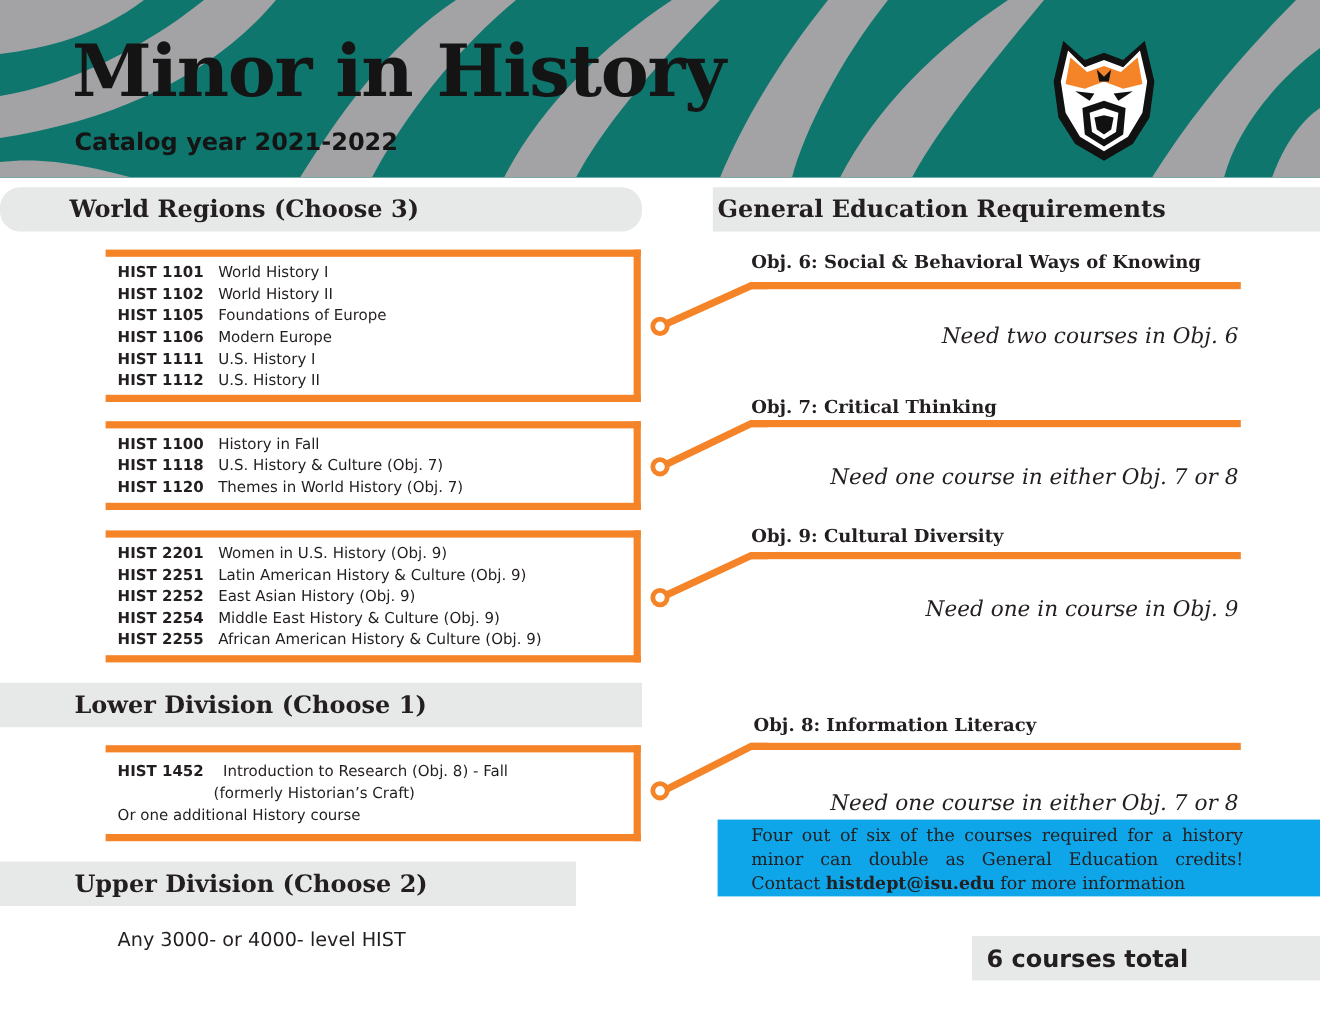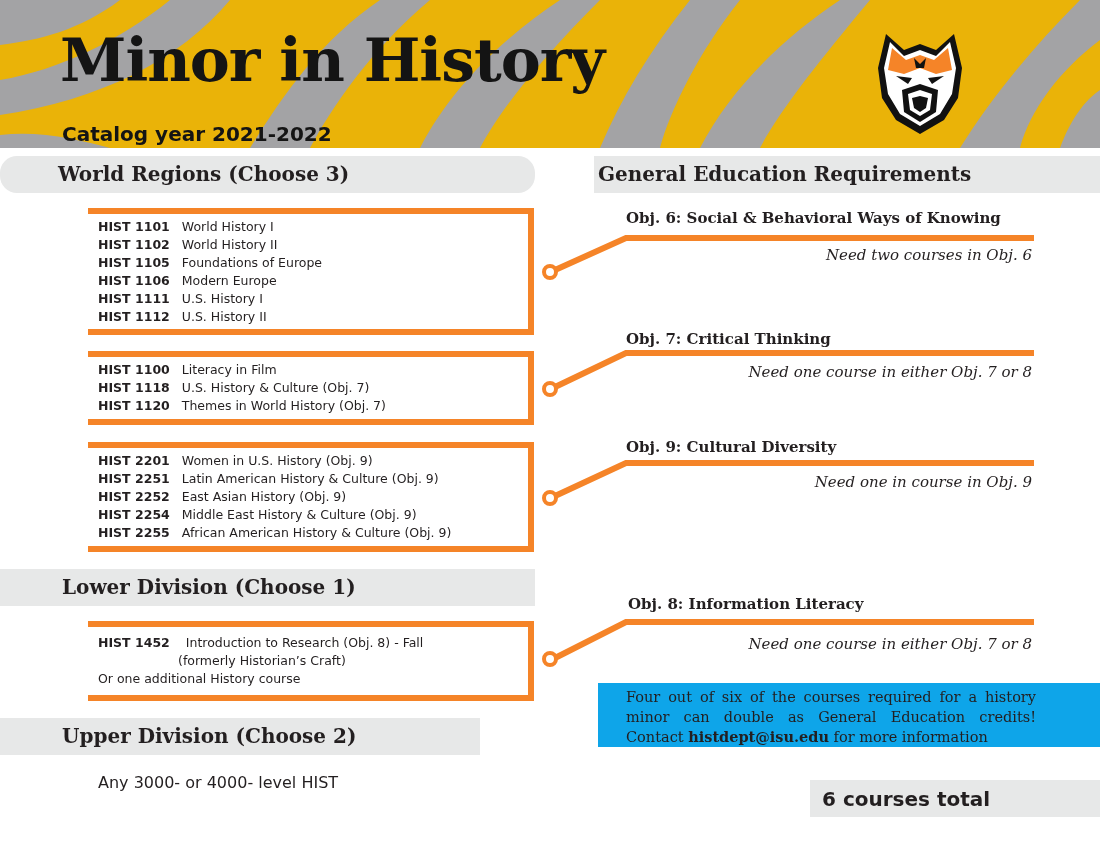--- a/index.html
+++ b/index.html
@@ -1,36 +1,36 @@
 <!DOCTYPE html>
 <html><head>
 <meta charset="utf-8">
 <style>
   html, body { margin: 0; padding: 0; }
   body { width: 1100px; height: 850px; background: #ffffff; position: relative; overflow: hidden; font-family: "DejaVu Sans", sans-serif; color: #231f20; }
-  .header { position: absolute; left: 0; top: 0; width: 1100px; height: 148px; background: #eab308; overflow: hidden; }
+  .header { position: absolute; left: 0; top: 0; width: 1100px; height: 148px; background: #0f766e; overflow: hidden; }
   .header svg.stripes { position: absolute; left: 0; top: 0; }
   .title { position: absolute; left: 60px; top: 30px; font-family: "DejaVu Serif", serif; font-weight: bold; font-size: 60px; letter-spacing: -1px; color: #141414; margin: 0; line-height: 1; }
-  .subtitle { position: absolute; left: 62px; top: 124px; font-family: "DejaVu Sans", sans-serif; font-weight: bold; font-size: 20px; color: #141414; line-height: 1; }
+  .subtitle { position: absolute; left: 62px; top: 108px; font-family: "DejaVu Sans", sans-serif; font-weight: bold; font-size: 20px; color: #141414; line-height: 1; }
   .logo { position: absolute; left: 866px; top: 28px; width: 108px; height: 108px; }
 
   .band { position: absolute; background: #e7e8e8; }
   .band-title { position: absolute; font-family: "DejaVu Serif", serif; font-weight: bold; font-size: 20px; color: #231f20; white-space: nowrap; }
 
   .course-list { position: absolute; font-family: "DejaVu Sans", sans-serif; font-size: 12.5px; line-height: 18px; color: #231f20; }
   .course-row { white-space: nowrap; }
   .course-code { font-weight: bold; display: inline-block; }
   .course-name { margin-left: 12px; }
 
   .bracket { position: absolute; border: 6px solid #f58428; border-left: none; box-sizing: border-box; }
   .connector { position: absolute; left: 0; top: 0; pointer-events: none; }
 
   .obj-title { position: absolute; font-family: "DejaVu Serif", serif; font-weight: bold; font-size: 15px; color: #231f20; white-space: nowrap; }
   .obj-line { position: absolute; height: 6px; background: #f58428; }
-  .obj-note { position: absolute; font-family: "DejaVu Serif", serif; font-style: italic; font-size: 15px; color: #231f20; text-align: right; white-space: nowrap; }
+  .obj-note { position: absolute; font-family: "DejaVu Serif", serif; font-style: italic; font-size: 18px; color: #231f20; text-align: right; white-space: nowrap; margin-top: 24px; }
 
   .callout { position: absolute; left: 598px; top: 683px; width: 502px; height: 64px; background: #0ea5e9; box-sizing: border-box; padding: 4px 64px 0 28px; font-family: "DejaVu Serif", serif; font-size: 14.5px; line-height: 20px; color: #231f20; text-align: justify; }
   .callout b { font-weight: bold; }
   .total { position: absolute; left: 810px; top: 780px; width: 290px; height: 37px; background: #e7e8e8; }
   .total span { position: absolute; left: 12px; top: 7px; font-family: "DejaVu Sans", sans-serif; font-weight: bold; font-size: 20px; color: #231f20; white-space: nowrap; }
   .upper-text { position: absolute; left: 98px; top: 773px; font-size: 16px; color: #231f20; white-space: nowrap; }
 </style>
 </head>
 <body>
 
@@ -71,21 +71,21 @@
   <div class="course-row"><span class="course-code">HIST 1101</span><span class="course-name">World History I</span></div>
   <div class="course-row"><span class="course-code">HIST 1102</span><span class="course-name">World History II</span></div>
   <div class="course-row"><span class="course-code">HIST 1105</span><span class="course-name">Foundations of Europe</span></div>
   <div class="course-row"><span class="course-code">HIST 1106</span><span class="course-name">Modern Europe</span></div>
   <div class="course-row"><span class="course-code">HIST 1111</span><span class="course-name">U.S. History I</span></div>
   <div class="course-row"><span class="course-code">HIST 1112</span><span class="course-name">U.S. History II</span></div>
 </div>
 
 <div class="bracket" style="left:88px; top:351px; width:446px; height:74px;"></div>
 <div class="course-list" style="left:98px; top:361px;">
-  <div class="course-row"><span class="course-code">HIST 1100</span><span class="course-name">Literacy in Film</span></div>
+  <div class="course-row"><span class="course-code">HIST 1100</span><span class="course-name">History in Fall</span></div>
   <div class="course-row"><span class="course-code">HIST 1118</span><span class="course-name">U.S. History &amp; Culture (Obj. 7)</span></div>
   <div class="course-row"><span class="course-code">HIST 1120</span><span class="course-name">Themes in World History (Obj. 7)</span></div>
 </div>
 
 <div class="bracket" style="left:88px; top:442px; width:446px; height:110px;"></div>
 <div class="course-list" style="left:98px; top:452px;">
   <div class="course-row"><span class="course-code">HIST 2201</span><span class="course-name">Women in U.S. History (Obj. 9)</span></div>
   <div class="course-row"><span class="course-code">HIST 2251</span><span class="course-name">Latin American History &amp; Culture (Obj. 9)</span></div>
   <div class="course-row"><span class="course-code">HIST 2252</span><span class="course-name">East Asian History (Obj. 9)</span></div>
   <div class="course-row"><span class="course-code">HIST 2254</span><span class="course-name">Middle East History &amp; Culture (Obj. 9)</span></div>

